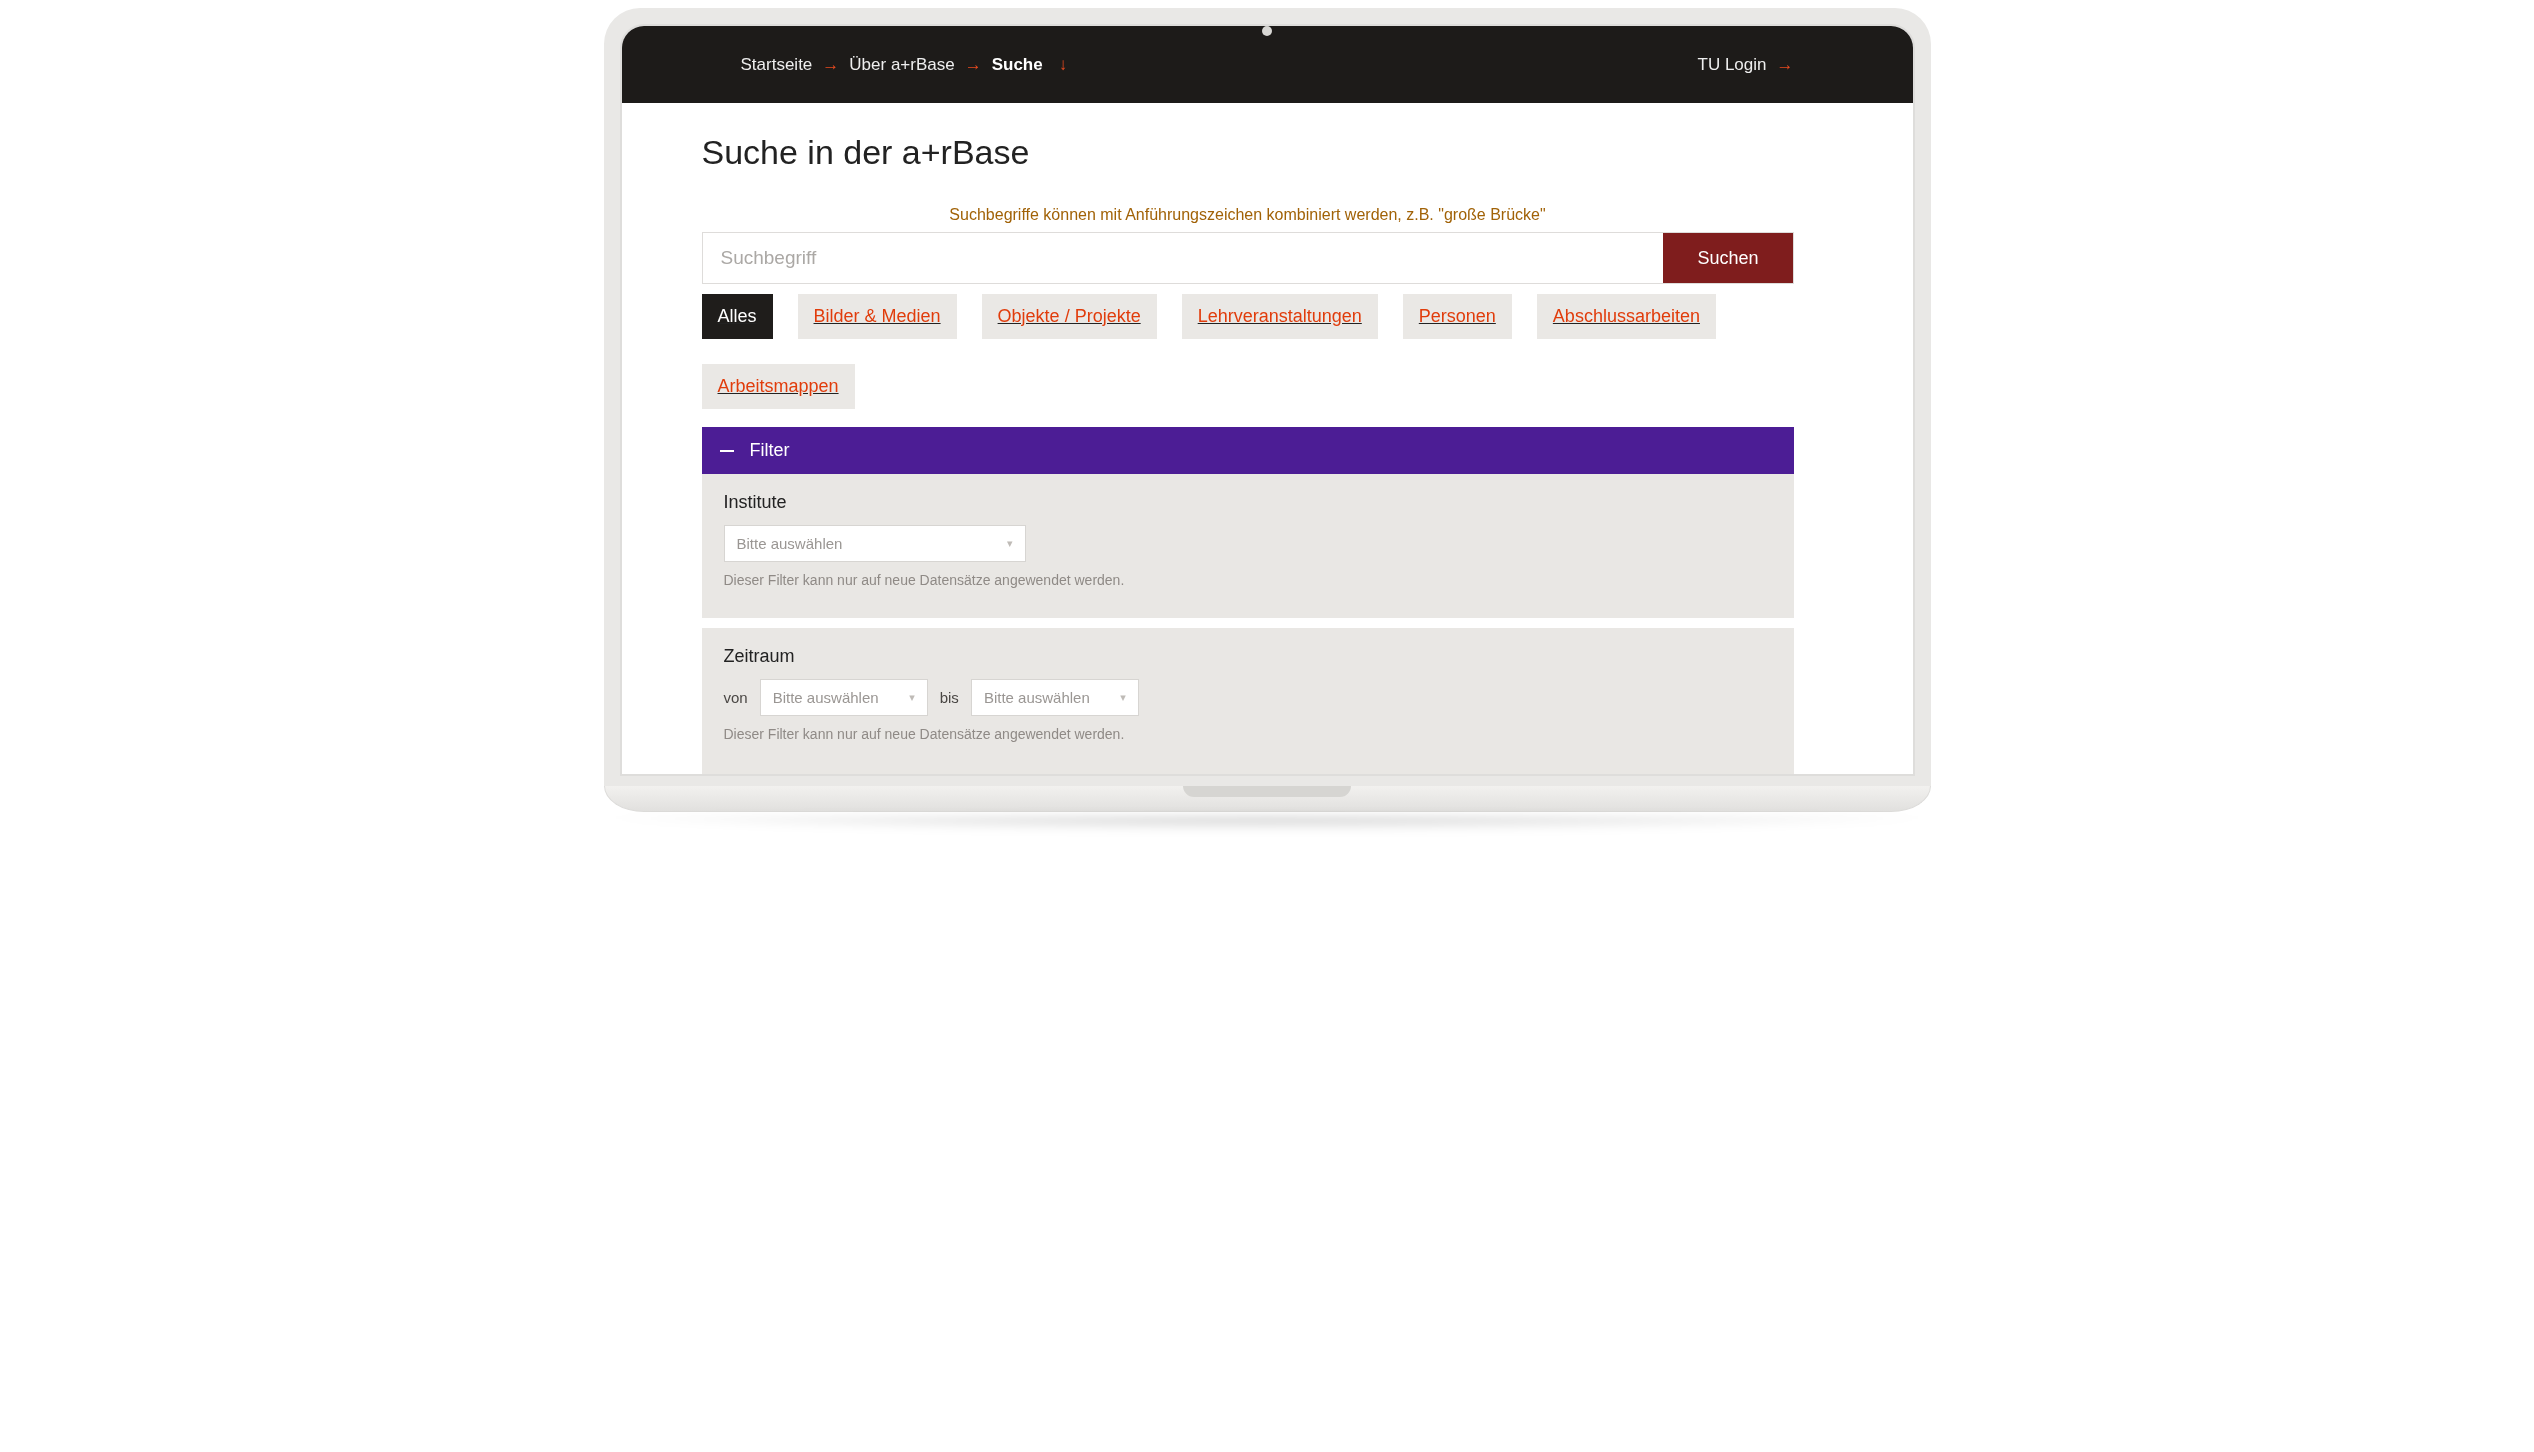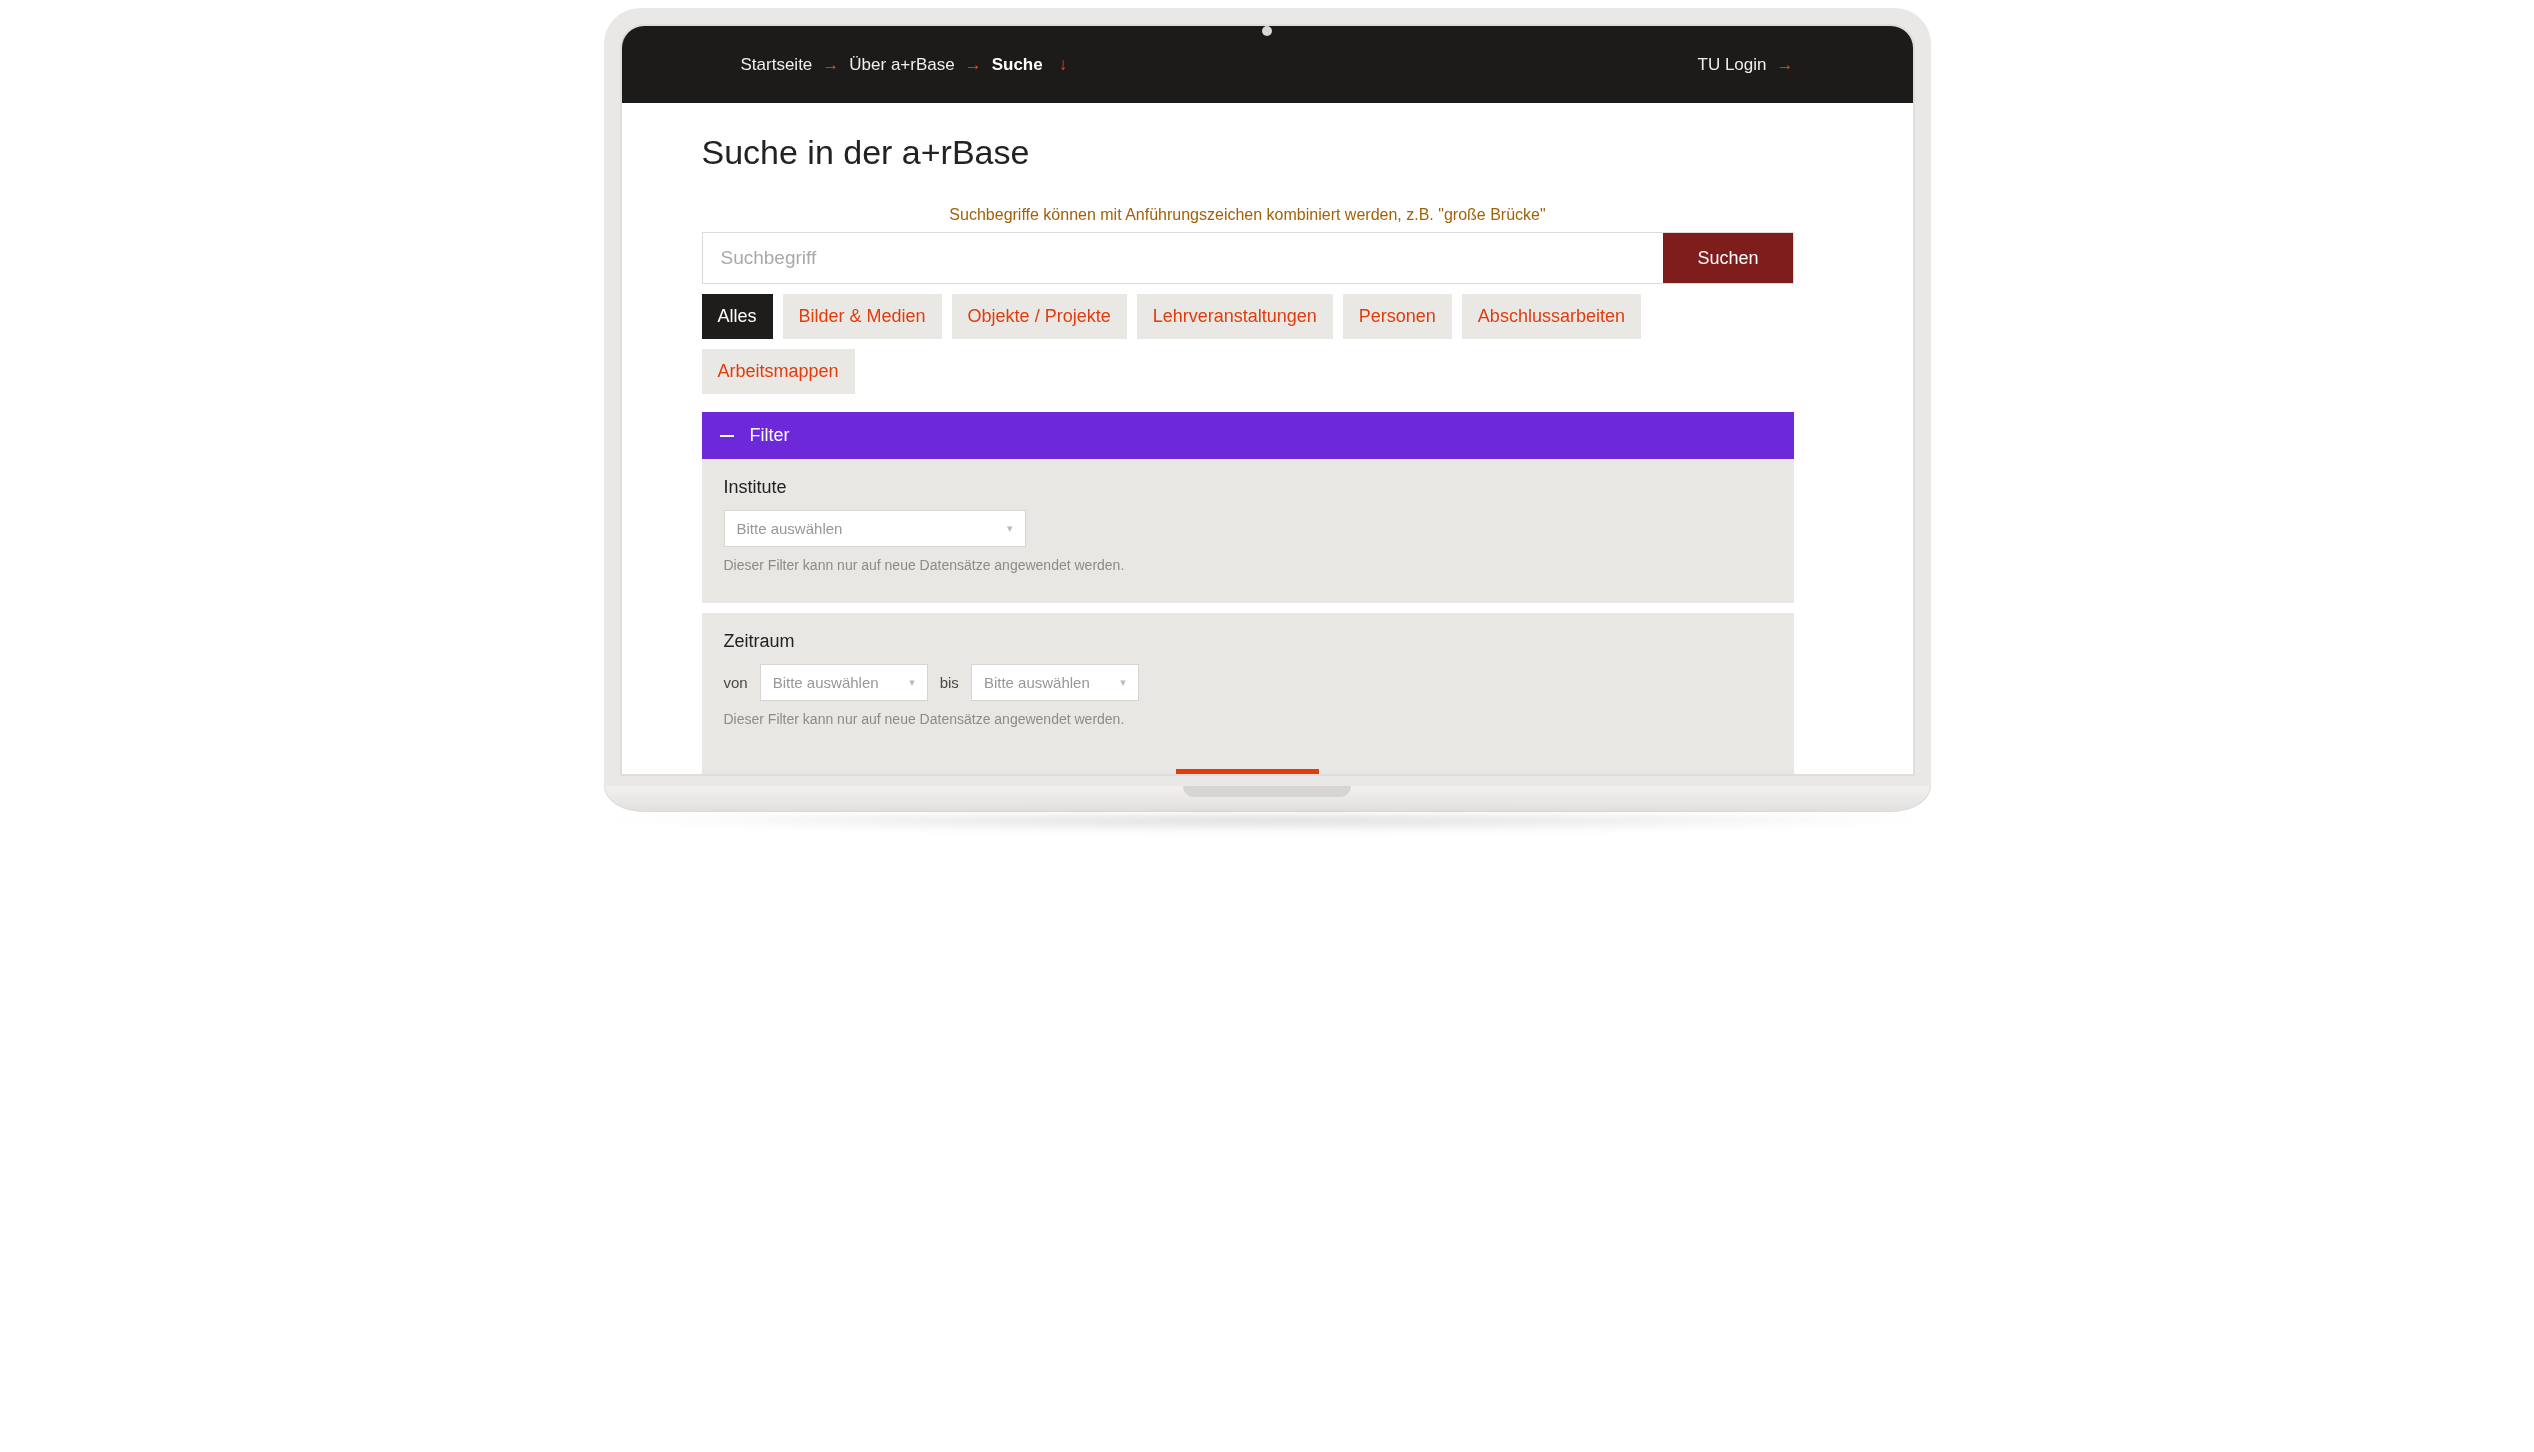--- a/index.html
+++ b/index.html
@@ -101,35 +101,36 @@
     border: none;
     padding: 0 34px;
     font-size: 18px;
     cursor: pointer;
   }
 
   .tabs {
     margin-top: 10px;
     display: flex;
     flex-wrap: wrap;
-    gap: 10px;
+    gap: 25px;
+    text-decoration: underline;
   }
   .tab {
     background: #eae8e5;
     color: #e13c0b;
     padding: 12px 16px;
     font-size: 18px;
     cursor: pointer;
   }
   .tab.active { background: #1f1d1b; color: #fff; }
 
   
   .filter-head {
     margin-top: 18px;
-    background: #6d28d9;
+    background: #4c1d95;
     color: #fff;
     padding: 13px 18px;
     font-size: 18px;
     display: flex;
     align-items: center;
     gap: 16px;
   }
   .minus { display:inline-block; width:14px; border-top:2px solid #fff; }
 
   .filter-body { background: #e9e7e4; padding: 0 0 20px 0; }

